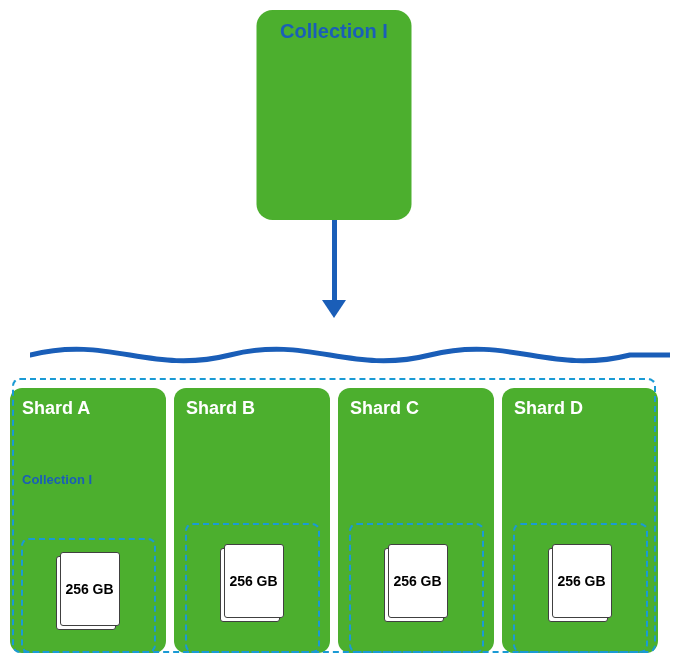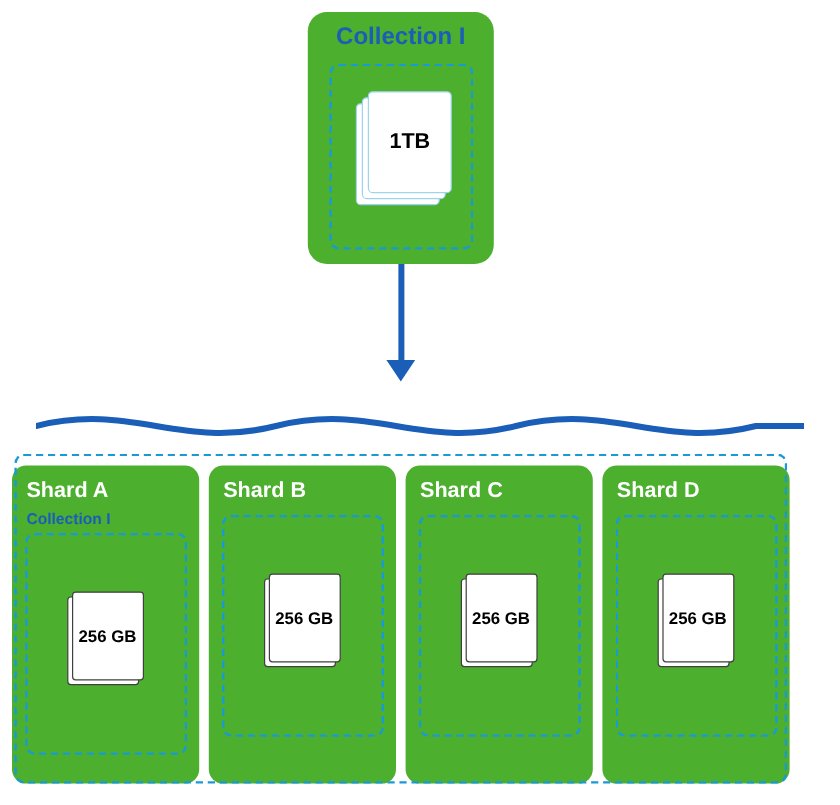--- a/index.html
+++ b/index.html
@@ -149,20 +149,21 @@
     .shard-box {
       background: #4caf2e;
       border-radius: 12px;
       width: 158px;
       height: 265px;
       display: flex;
       flex-direction: column;
       align-items: center;
       padding-top: 10px;
       position: relative;
+      gap: 47px;
     }
 
     .shard-label {
       color: #fff;
       font-size: 18px;
       font-weight: bold;
       align-self: flex-start;
       margin-left: 12px;
       margin-bottom: 6px;
     }
@@ -237,29 +238,20 @@
       z-index: 10;
     }
   </style>
 </head>
 <body>
 
 <div class="diagram">
 
   <div class="collection-top">
     <span class="collection-top-label">Collection I</span>
-    <div class="docs-container-top">
-      <div class="doc-stack">
-        <div class="doc-page"></div>
-        <div class="doc-page"></div>
-        <div class="doc-page">
-          <span class="doc-label-top">1TB</span>
-        </div>
-      </div>
-    </div>
   </div>
 
   <div class="arrow-down-container">
     <div class="arrow-line-vertical"></div>
     <div class="arrow-head-down"></div>
   </div>
 
   <svg class="wavy-line" viewBox="0 0 640 50" xmlns="http://www.w3.org/2000/svg">
     <path d="M0,25 C80,5 120,45 200,25 C280,5 320,45 400,25 C480,5 520,45 600,25 L640,25" stroke="#1a5eb8" stroke-width="5" fill="none" stroke-linecap="round"></path>
   </svg>

